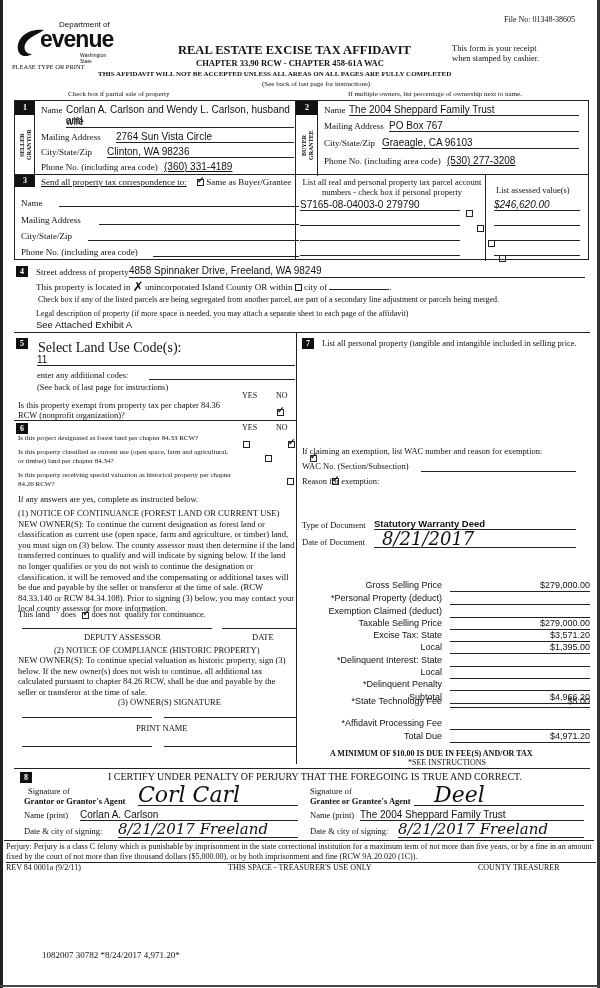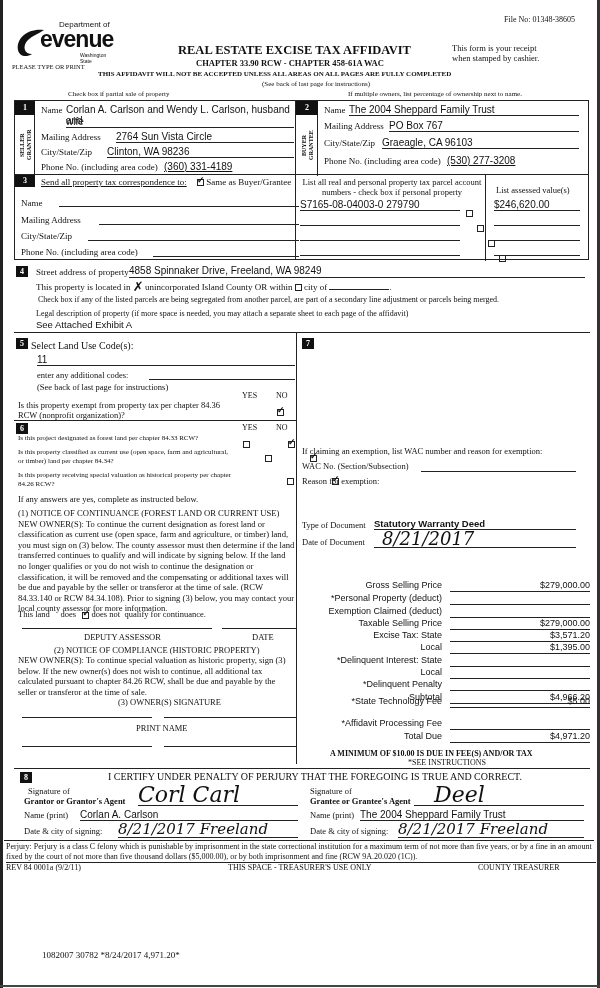--- a/index.html
+++ b/index.html
@@ -107,21 +107,21 @@
     <div class="abs val line" style="left:4px;top:24px;width:160px;height:12px;"><span>S7165-08-04003-0   279790</span></div>
     <span class="abs chk" style="left:170px;top:28px;"></span>
     <div class="abs line" style="left:4px;top:39px;width:160px;height:12px;"></div>
     <span class="abs chk" style="left:170px;top:43px;"></span>
     <div class="abs line" style="left:4px;top:54px;width:160px;height:12px;"></div>
     <span class="abs chk" style="left:170px;top:58px;"></span>
     <div class="abs line" style="left:4px;top:69px;width:160px;height:12px;"></div>
     <span class="abs chk" style="left:170px;top:73px;"></span>
   </div>
   <div class="abs lbl" style="left:200px;top:10px;font-size:8.5px;">List assessed value(s)</div>
-  <div class="abs val line" style="left:198px;top:24px;width:86px;height:12px;"><span>$246,620.00</span></div>
+  <div class="abs val line" style="left:198px;top:24px;width:86px;height:12px;font-style:italic;"><span>$246,620.00</span></div>
   <div class="abs line" style="left:198px;top:39px;width:86px;height:12px;"></div>
   <div class="abs line" style="left:198px;top:54px;width:86px;height:12px;"></div>
   <div class="abs line" style="left:198px;top:69px;width:86px;height:12px;"></div>
 </div>
 
 <div class="abs" style="left:14px;top:262px;width:576px;height:70px;">
   <span class="abs num" style="left:2px;top:4px;">4</span>
   <div class="abs lbl" style="left:22px;top:5px;">Street address of property</div>
   <div class="abs val line" style="left:115px;top:3px;width:456px;height:13px;"><span>4858 Spinnaker Drive, Freeland, WA 98249</span></div>
   <div class="abs lbl" style="left:22px;top:20px;">
@@ -135,21 +135,21 @@
   <div class="abs lbl" style="left:24px;top:33px;font-size:8px;">Check box if any of the listed parcels are being segregated from another parcel, are part of a secondary line adjustment or parcels being merged.</div>
   <div class="abs lbl" style="left:22px;top:47px;font-size:8px;">Legal description of property (if more space is needed, you may attach a separate sheet to each page of the affidavit)</div>
   <div class="abs val" style="left:22px;top:57px;font-size:9.5px;"><span>See Attached Exhibit A</span></div>
 </div>
 <div class="abs" style="left:14px;top:332px;width:576px;border-top:1px solid #222;"></div>
 
 <div class="abs" style="left:296px;top:332px;height:432px;border-left:1px solid #222;"></div>
 
 <div class="abs" style="left:14px;top:334px;width:282px;height:86px;">
   <span class="abs num" style="left:2px;top:4px;">5</span>
-  <div class="abs lbl" style="left:17px;top:6px;font-size:10px;">Select Land Use Code(s):</div>
+  <div class="abs lbl" style="left:24px;top:6px;font-size:14px;">Select Land Use Code(s):</div>
   <div class="abs val line" style="left:23px;top:20px;width:258px;height:12px;"><span>11</span></div>
   <div class="abs lbl" style="left:23px;top:36px;font-size:8.5px;">enter any additional codes:</div>
   <div class="abs line" style="left:135px;top:36px;width:146px;height:10px;"></div>
   <div class="abs lbl" style="left:23px;top:48px;font-size:8.5px;">(See back of last page for instructions)</div>
   <div class="abs lbl" style="left:228px;top:57px;font-size:8px;">YES</div>
   <div class="abs lbl" style="left:262px;top:57px;font-size:8px;">NO</div>
   <div class="abs lbl" style="left:4px;top:67px;width:210px;font-size:8.5px;line-height:9.5px;">Is this property exempt from property tax per chapter 84.36 RCW (nonprofit organization)?</div>
   <span class="abs chk on" style="left:263px;top:68px;"></span>
 </div>
 <div class="abs" style="left:14px;top:420px;width:282px;border-top:1px solid #222;"></div>
@@ -189,20 +189,21 @@
   <div class="abs" style="left:104px;top:276px;font-size:8.5px;">(3) OWNER(S) SIGNATURE</div>
   <div class="abs line" style="left:8px;top:293px;width:130px;height:4px;"></div>
   <div class="abs line" style="left:150px;top:293px;width:132px;height:4px;"></div>
   <div class="abs" style="left:122px;top:302px;font-size:8.5px;">PRINT NAME</div>
   <div class="abs line" style="left:8px;top:322px;width:130px;height:4px;"></div>
   <div class="abs line" style="left:150px;top:322px;width:132px;height:4px;"></div>
 </div>
 
 <div class="abs" style="left:298px;top:334px;width:292px;height:235px;">
   <span class="abs num" style="left:4px;top:4px;">7</span>
+  <div class="abs" style="left:24px;top:4px;width:262px;font-size:8.5px;line-height:10.5px;">List all personal property (tangible and intangible included in selling price.</div>
   <div class="abs" style="left:0;top:84px;width:292px;height:1px;"></div>
   <div class="abs" style="left:4px;top:112px;font-size:8.5px;">If claiming an exemption, list WAC number and reason for exemption:</div>
   <div class="abs" style="left:4px;top:127px;font-size:8.5px;">WAC No. (Section/Subsection)</div>
   <div class="abs line" style="left:123px;top:127px;width:155px;height:11px;"></div>
   <div class="abs" style="left:4px;top:142px;font-size:8.5px;">Reason for exemption:</div>
   <div class="abs" style="left:4px;top:186px;font-size:8.5px;">Type of Document</div>
   <div class="abs val line" style="left:76px;top:184px;width:202px;height:12px;font-size:9.5px;font-weight:bold;"><span>Statutory Warranty Deed</span></div>
   <div class="abs" style="left:4px;top:203px;font-size:8.5px;">Date of Document</div>
   <div class="abs line sig" style="left:76px;top:194px;width:202px;height:20px;font-size:18px;padding-left:8px;"><span>8/21/2017</span></div>
 </div>

